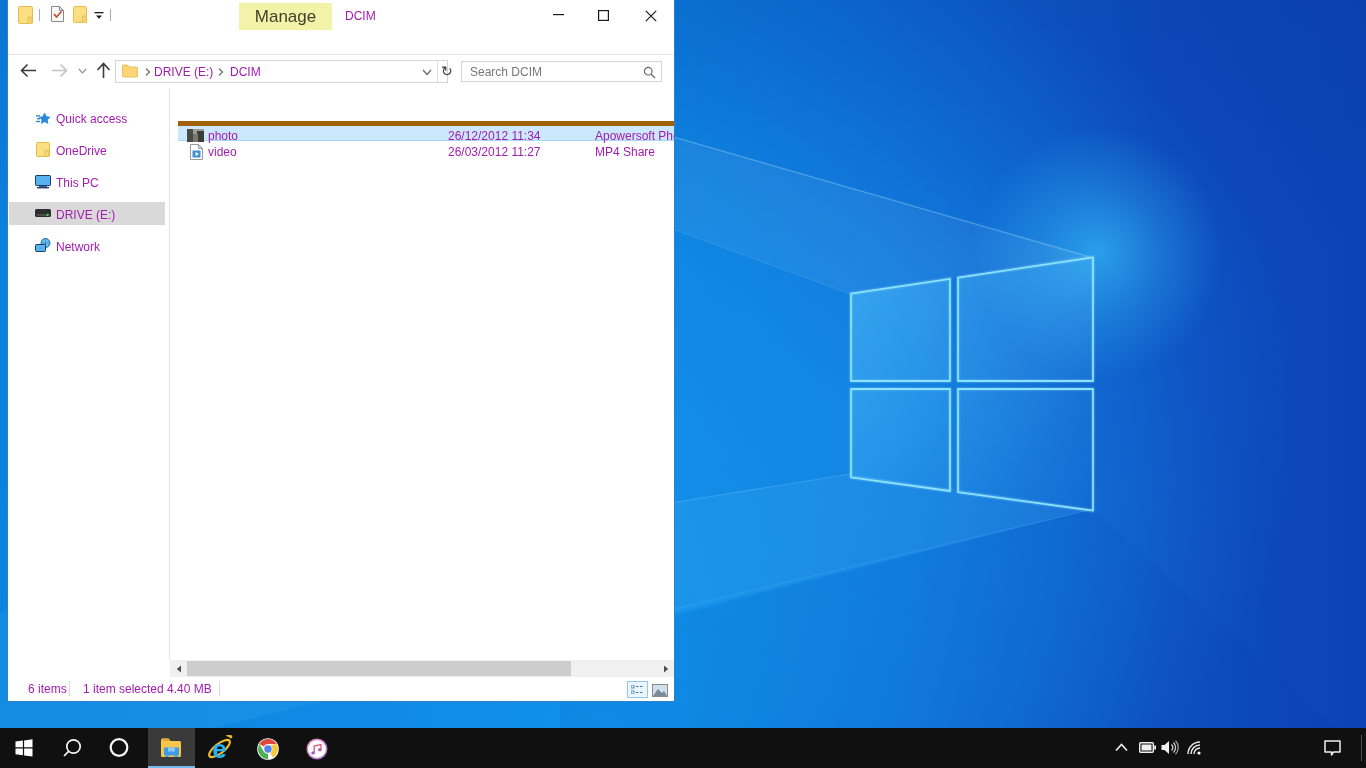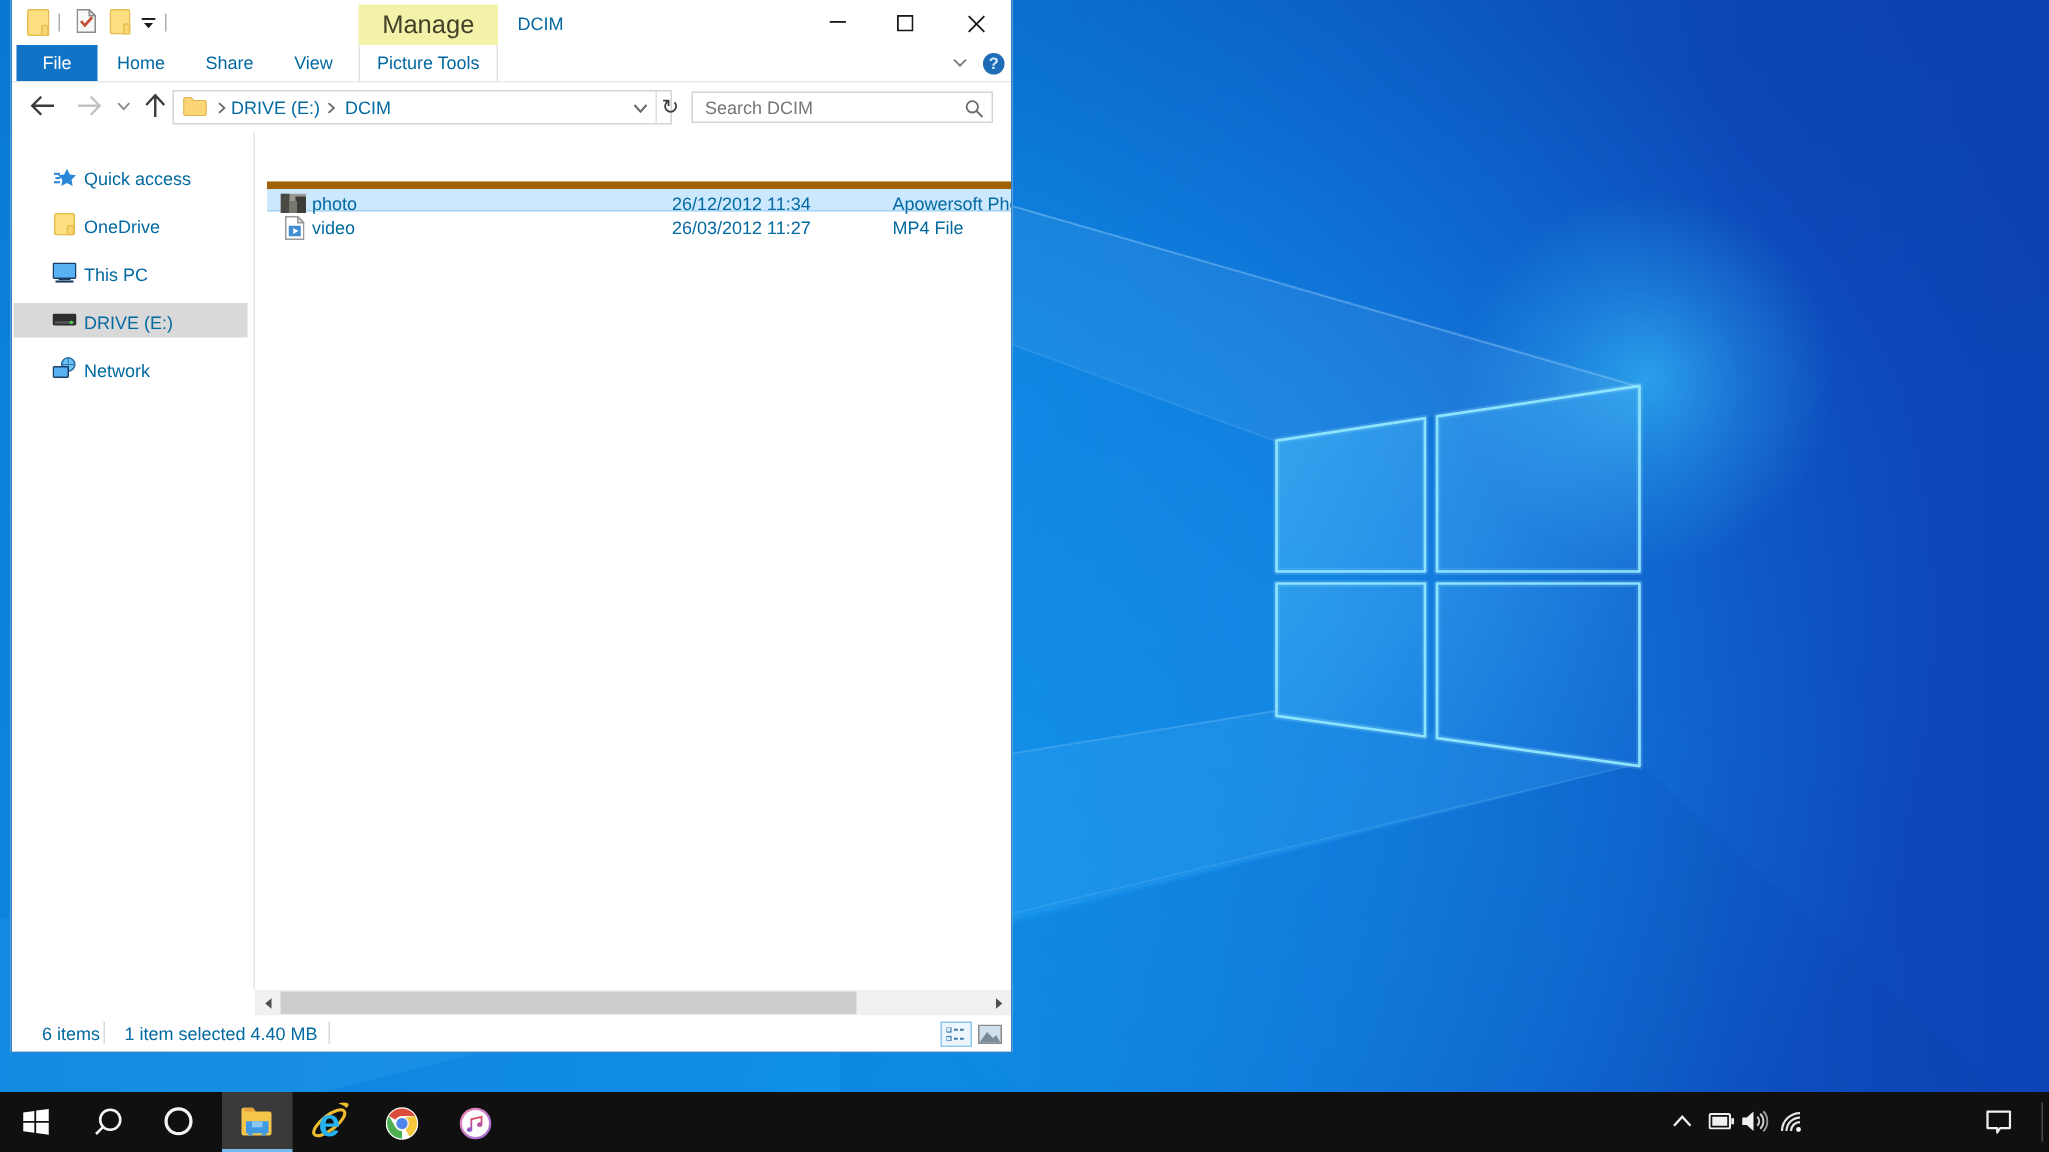--- a/index.html
+++ b/index.html
@@ -1,21 +1,21 @@
 <!DOCTYPE html>
 <html><head>
 <meta charset="utf-8">
 <style>
   * { margin:0; padding:0; box-sizing:border-box; }
   html,body { width:1366px; height:768px; overflow:hidden; font-family:"Liberation Sans", sans-serif; }
   body { position:relative; background:#0d6ad0; }
   .abs { position:absolute; }
   #wallpaper { position:absolute; left:0; top:0; }
   #win { position:absolute; left:7px; top:0; width:668px; height:702px; background:#fff; overflow:hidden; border-left:1px solid #2f80c8; border-right:1px solid #2f80c8; border-bottom:1px solid #2f80c8; }
-  .t12 { font-size:12px; color:#0369a1; }
+  .t12 { font-size:12px; color:#a21caf; }
   .gray-sep { background:#e5e5e5; }
 </style>
 </head>
 <body>
 <svg id="wallpaper" width="1366" height="768" viewBox="0 0 1366 768">
   <defs>
     <linearGradient id="bg" x1="0" y1="0" x2="1366" y2="0" gradientUnits="userSpaceOnUse">
       <stop offset="0" stop-color="#0a82de"></stop>
       <stop offset="0.5" stop-color="#0b7bdc"></stop>
       <stop offset="0.64" stop-color="#0c68d2"></stop>
@@ -111,34 +111,20 @@
         <rect width="11" height="1.2" fill="#1a1a1a"></rect>
       </svg>
     <svg class="abs" style="left:590px;top:10px;" width="11" height="11" viewBox="0 0 11 11">
         <rect x="0.6" y="0.6" width="9.8" height="9.8" fill="none" stroke="#1a1a1a" stroke-width="1.2"></rect>
       </svg>
     <svg class="abs" style="left:637px;top:10px;" width="12" height="12" viewBox="0 0 12 12">
         <path d="M0.8,0.8 L11.2,11.2 M11.2,0.8 L0.8,11.2" stroke="#1a1a1a" stroke-width="1.2"></path>
       </svg>
   </div>
 
-  <div class="abs" style="left:0;top:30px;width:666px;height:24px;background:#fff;">
-    <div class="abs" style="left:3px;top:0;width:54px;height:24px;background:#1173c5;color:#fff;font-size:12px;text-align:center;line-height:24px;">File</div>
-    <div class="abs t12" style="left:65px;top:0;width:42px;text-align:center;line-height:24px;">Home</div>
-    <div class="abs t12" style="left:124px;top:0;width:42px;text-align:center;line-height:24px;">Share</div>
-    <div class="abs t12" style="left:181px;top:0;width:40px;text-align:center;line-height:24px;">View</div>
-    <div class="abs t12" style="left:231px;top:0;width:93px;height:24px;border-left:1px solid #e3e3e3;border-right:1px solid #e3e3e3;text-align:center;line-height:24px;">Picture Tools</div>
-    <svg class="abs" style="left:627px;top:9px;" width="10" height="6" viewBox="0 0 10 6">
-        <path d="M1,0.8 L5,4.8 L9,0.8" fill="none" stroke="#7a7a7a" stroke-width="1.2"></path>
-      </svg>
-    <svg class="abs" style="left:647px;top:5px;" width="15" height="15" viewBox="0 0 15 15">
-      <circle cx="7.5" cy="7.5" r="7.2" fill="#1d6cb5"></circle>
-      <text x="7.5" y="11.3" font-size="11" font-weight="bold" fill="#cfe8fa" text-anchor="middle" font-family="Liberation Sans">?</text>
-    </svg>
-  </div>
   <div class="abs gray-sep" style="left:0;top:54px;width:666px;height:1px;"></div>
 
   <div class="abs" style="left:0;top:55px;width:666px;height:33px;background:#fff;">
 
     <svg class="abs" style="left:12px;top:8px;" width="17" height="15" viewBox="0 0 17 15">
       <path d="M16,7.5 H2 M7.5,1.5 L1.5,7.5 L7.5,13.5" fill="none" stroke="#3b3b3b" stroke-width="1.6"></path>
     </svg>
 
     <svg class="abs" style="left:43px;top:8px;" width="17" height="15" viewBox="0 0 17 15">
       <path d="M1,7.5 H15 M9.5,1.5 L15.5,7.5 L9.5,13.5" fill="none" stroke="#c3c3c3" stroke-width="1.6"></path>
@@ -235,21 +221,21 @@
     </div>
     <div class="abs" style="left:170px;top:54px;width:496px;height:20px;">
       <svg class="abs" style="left:12px;top:2px;" width="13" height="16" viewBox="0 0 13 16">
         <path d="M0.5,0.5 h8 l4,4 v11 h-12 z" fill="#fff" stroke="#9a9a9a"></path>
         <path d="M8.5,0.5 l4,4 h-4 z" fill="#e0e0e0" stroke="#9a9a9a"></path>
         <rect x="2.5" y="6.5" width="8" height="7" fill="#3f8fd2"></rect>
         <polygon points="5.5,8 5.5,12 9,10" fill="#fff"></polygon>
       </svg>
       <div class="abs t12" style="left:30px;top:3px;">video</div>
       <div class="abs t12" style="left:270px;top:3px;">26/03/2012 11:27</div>
-      <div class="abs t12" style="left:417px;top:3px;">MP4 File</div>
+      <div class="abs t12" style="left:417px;top:3px;">MP4 Share</div>
     </div>
   </div>
 
   <div class="abs" style="left:162px;top:660px;width:504px;height:17px;background:#f0f0f0;">
     <svg class="abs" style="left:6px;top:5px;" width="6" height="8" viewBox="0 0 6 8">
         <polygon points="5,0.5 5,7.5 0.8,4" fill="#505050"></polygon>
       </svg>
     <div class="abs" style="left:17px;top:1px;width:384px;height:15px;background:#cdcdcd;"></div>
     <svg class="abs" style="left:493px;top:5px;" width="6" height="8" viewBox="0 0 6 8">
         <polygon points="1,0.5 1,7.5 5.2,4" fill="#505050"></polygon>

